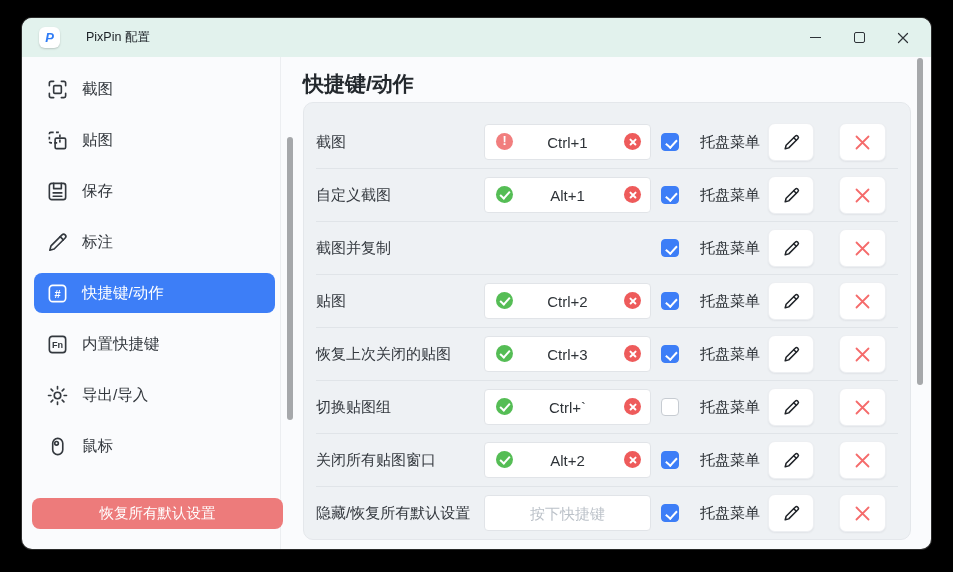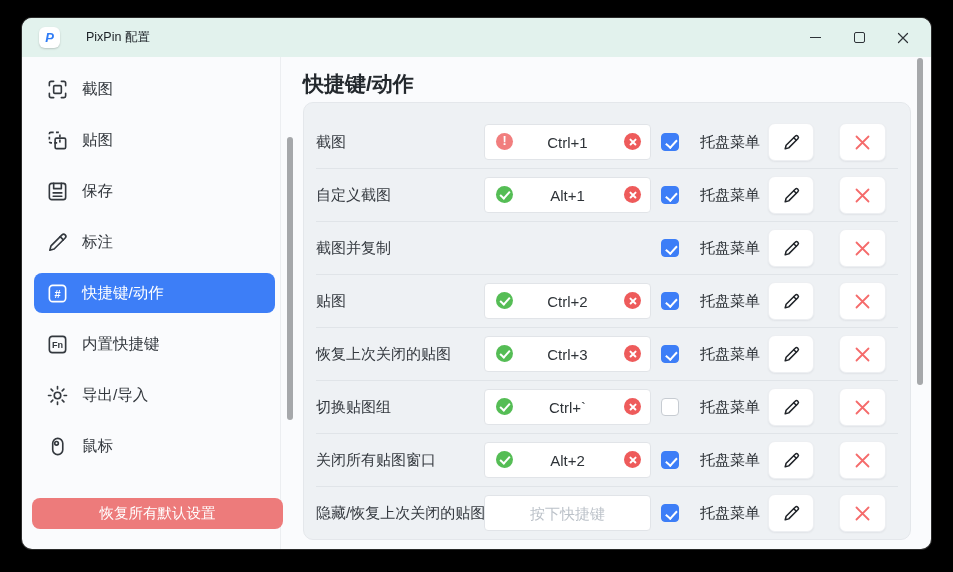--- a/index.html
+++ b/index.html
@@ -388,21 +388,21 @@
     <button class="mini-btn del">
       <span class="delx">
         <svg viewBox="0 0 17 17">
               <path d="M2.5 2.5l12 12M14.5 2.5l-12 12" stroke="currentColor" stroke-width="1.8" stroke-linecap="round"></path>
             </svg>
       </span>
     </button>
   </div>
 
   <div class="hk-row">
-    <span class="hk-label">隐藏/恢复上次关闭的贴图</span>
+    <span class="hk-label">隐藏/恢复所有默认设置</span>
     <span class="hk-inputwrap">
 
       <input class="hk-input" type="text" placeholder="按下快捷键" style="">
 
     </span>
     <span class="cb checked"></span>
     <span class="cb-label">托盘菜单</span>
     <button class="mini-btn edit">
       <span class="pencil">
         <svg viewBox="0 0 24 24" fill="none" stroke="currentColor" stroke-width="1.9" stroke-linecap="round" stroke-linejoin="round">

